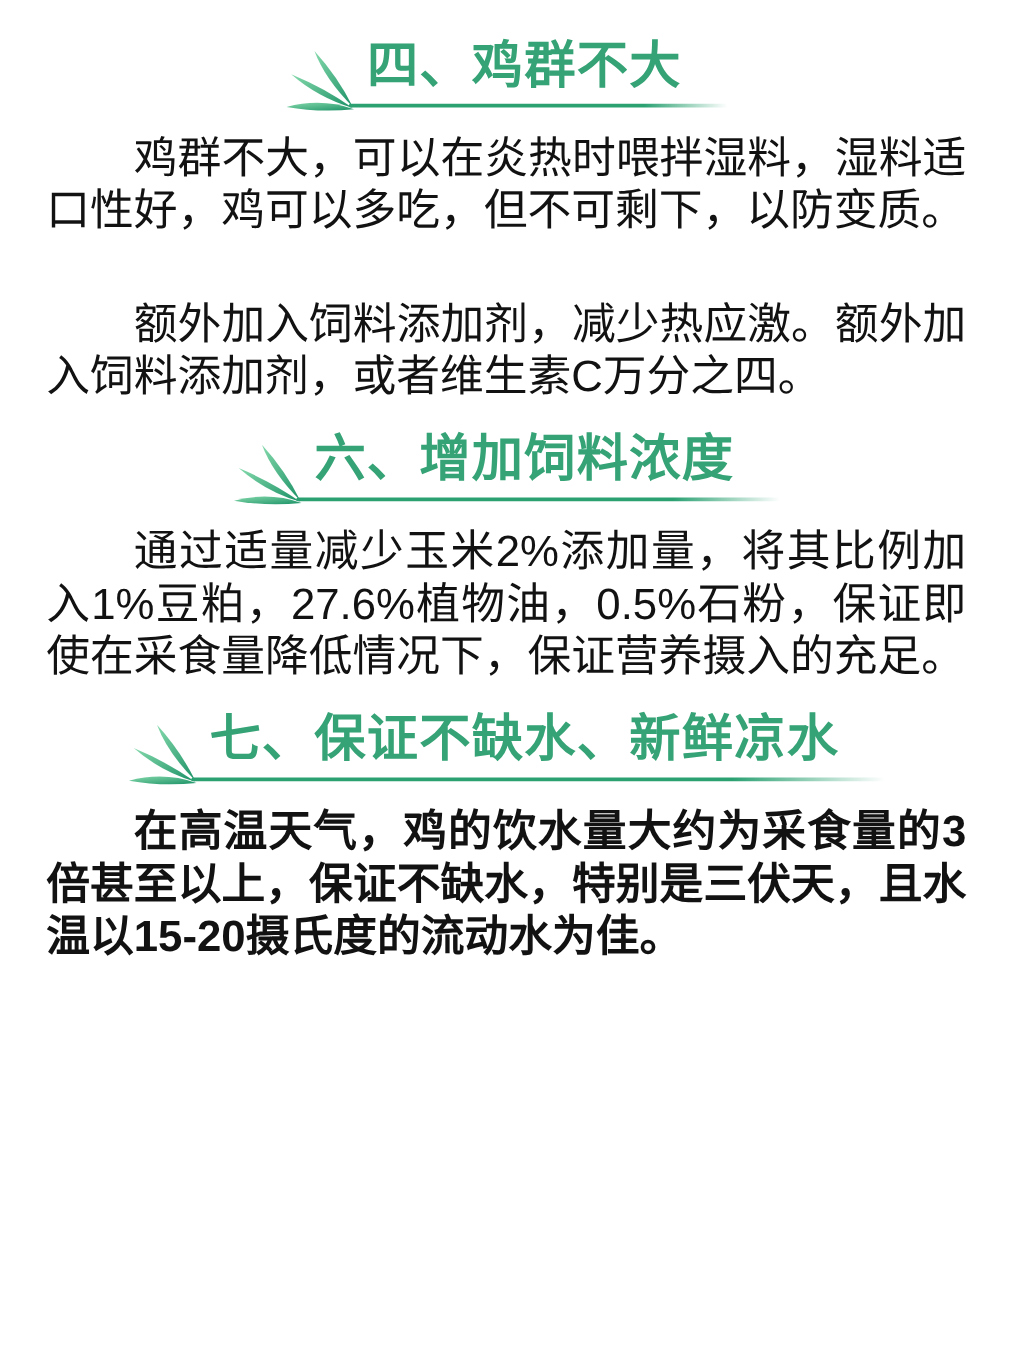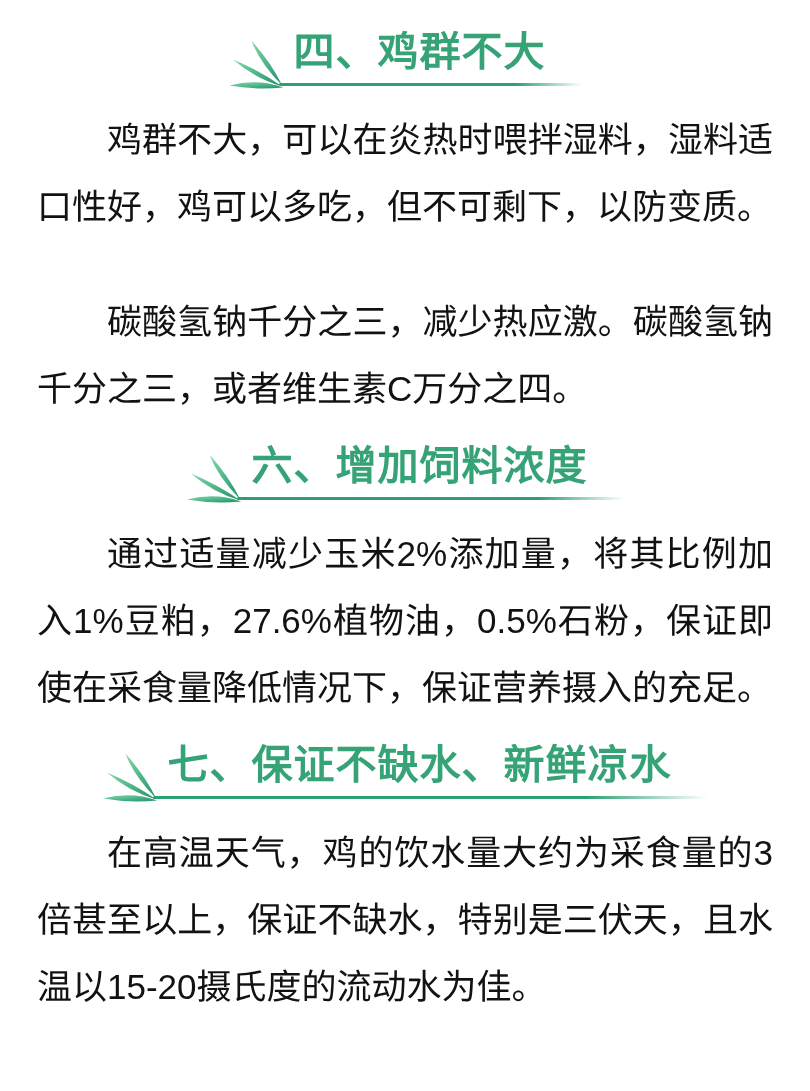--- a/index.html
+++ b/index.html
@@ -25,24 +25,24 @@
   .heading-text{
     font-size:41px;font-weight:700;color:var(--accent);
     letter-spacing:1px;line-height:1.25;white-space:nowrap;
   }
   .underline{
     position:absolute;left:50px;right:0;bottom:10px;height:3px;border-radius:2px;
     background:linear-gradient(90deg,var(--underline) 0%,var(--underline) 78%,rgba(43,161,114,0) 100%);
   }
   .para{
     margin:6px 0 18px 0;
-    font-size:35px;line-height:67px;color:var(--text);
+    font-size:35px;line-height:42px;color:var(--text);
     text-align:justify;text-indent:2em;
   }
-  .section:last-child .para{margin-bottom:0;}
+  .section:last-child .para{margin-bottom:0;font-weight:bold;}
   .leaf-stop-tip{stop-color:var(--leaf-tip);}
   .leaf-stop-base{stop-color:var(--leaf-base);}
   .defs-holder{position:absolute;width:0;height:0;overflow:hidden;}
 </style>
 </head>
 <body>
 
 <svg class="defs-holder" aria-hidden="true">
   <defs>
     <linearGradient id="leafGrad" x1="0" y1="0" x2="1" y2="1">
@@ -68,21 +68,21 @@
   </div>
   <p class="para">鸡群不大，可以在炎热时喂拌湿料，湿料适口性好，鸡可以多吃，但不可剩下，以防变质。</p>
 </section>
 
 <section class="section">
   <div class="heading-wrap">
     <div class="heading">
       <div class="underline"></div>
     </div>
   </div>
-  <p class="para">碳酸氢钠千分之三，减少热应激。碳酸氢钠千分之三，或者维生素C万分之四。</p>
+  <p class="para">额外加入饲料添加剂，减少热应激。额外加入饲料添加剂，或者维生素C万分之四。</p>
 </section>
 
 <section class="section">
   <div class="heading-wrap">
     <div class="heading">
       <div class="heading-row">
         <svg class="leaf" viewBox="0 0 64 58">
           <path d="M24,2 Q44,24 57,50 Q33,26 24,2 Z" fill="url(#leafGrad)"></path>
           <path d="M4,22 Q33,34 57,51 Q27,42 4,22 Z" fill="url(#leafGrad)"></path>
           <path d="M0,50 Q30,42 58,52 Q28,55 0,50 Z" fill="url(#leafGrad)"></path>

